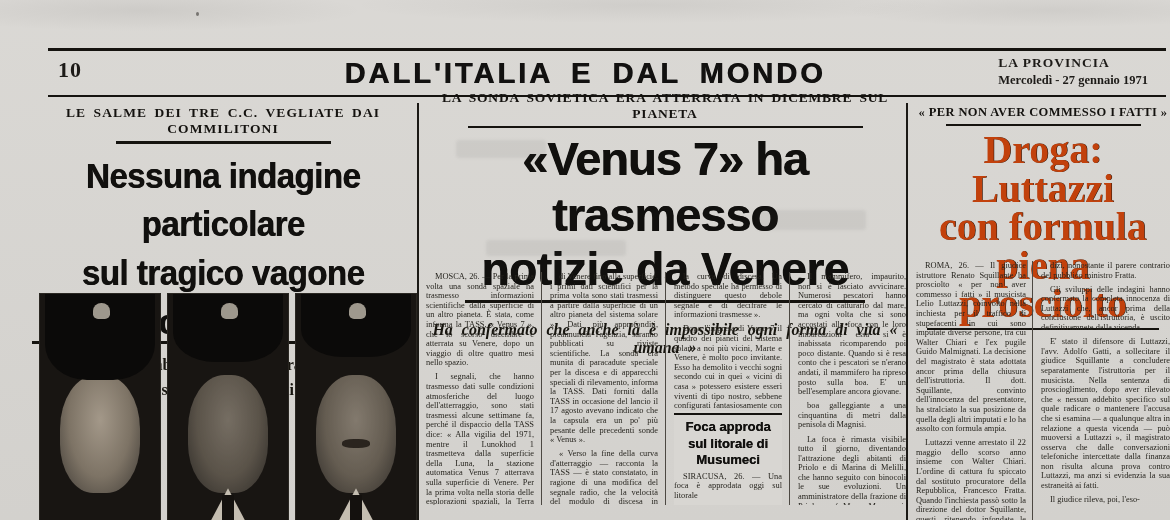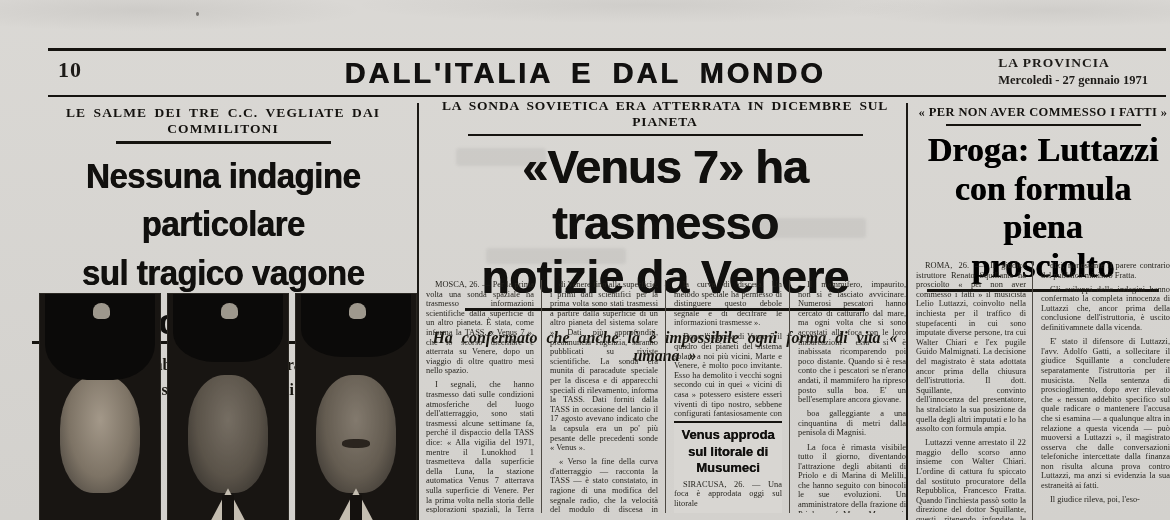--- a/index.html
+++ b/index.html
@@ -67,41 +67,41 @@
                   background:radial-gradient(ellipse at 50% 38%, #a39889 0%, #7d7365 55%, #45403a 95%);
                   border-radius:46% 46% 42% 42%; }
   .photo .shirt { position:absolute; left:34%; bottom:-2%; width:32%; height:16%;
                   background:#c4bdb0; clip-path:polygon(0 100%,50% 0,100% 100%); }
   .photo .tie   { position:absolute; left:45%; bottom:-2%; width:10%; height:13%; background:#14110e; }
   .photo.p2 .face { filter:brightness(.72); }
   .photo.p3 .face { filter:brightness(.8); }
   .photo.p3 .mustache { position:absolute; left:38%; top:64%; width:24%; height:4%; background:#2a241e; border-radius:40%; }
 
   
-  .article-center { position:absolute; left:426px; top:98px; width:478px; height:415px; }
+  .article-center { position:absolute; left:426px; top:90px; width:478px; height:415px; }
   .article-center .kicker { font-size:13.5px; letter-spacing:.8px; word-spacing:3px; }
   .article-center .kicker-rule { width:395px; height:2px; }
   .hl-center-1 { font-size:47px; line-height:56px; letter-spacing:-1px; margin-top:3px; }
   .hl-center-2 { font-size:46px; line-height:52px; letter-spacing:-.5px; }
   .center-hrule { height:2.5px; width:400px; margin:5px auto 0; }
   .deck-center { font-style:italic; font-weight:bold; font-size:16px; text-align:center; margin-top:18px; word-spacing:5px; color:#17150f; }
   .article-center .body { position:absolute; left:0; top:182px; bottom:0; display:flex; }
   .article-center .bodycol { width:108px; }
   .article-center .bodycol + .bodycol { border-left:1px solid #4c4842; padding-left:8px; margin-left:7px; }
   .col3 { position:relative; }
   .foca { position:absolute; left:8px; right:0; bottom:0; background:#d8d6d2; padding-top:2px; }
   .foca-rule { height:2px; background:#15130f; margin-bottom:4px; }
   .foca-headline { font-family:"Liberation Sans", sans-serif; font-weight:bold; font-size:13px; line-height:16.5px; text-align:center; color:#12110f; text-shadow:.3px 0 0 #12110f; }
   .foca .lead { margin-top:3px; }
 
   
   .article-right { position:absolute; left:916px; top:105px; width:254px; height:415px; }
   .article-right .kicker { font-size:12.5px; letter-spacing:.4px; }
   .article-right .kicker-rule { width:195px; height:2px; }
-  .headline-serif { font-weight:bold; font-size:34px; line-height:38.5px; text-align:center; margin-top:5px; color:#000000; text-shadow:.5px 0 0 #131210; }
+  .headline-serif { font-weight:bold; font-size:40px; line-height:38.5px; text-align:center; margin-top:5px; color:#c2410c; text-shadow:.5px 0 0 #131210; }
   .right-hrule { height:2.5px; width:232px; margin:4px auto 0; }
   .article-right .body { position:absolute; left:0; top:156px; bottom:0; display:flex; }
   .rcol1 { width:110px; }
   .rcol2 { width:129px; border-left:1px solid #4c4842; padding-left:8px; margin-left:6px; }
 
   
   .ghost { position:absolute; background:rgba(70,66,60,.08); border-radius:4px; filter:blur(1.5px); pointer-events:none; }
 </style>
 </head>
 <body>
@@ -179,21 +179,21 @@
       <div class="bodycol">
         <p>di Venere fino alla superficie, i primi dati scientifici per la prima volta sono stati trasmessi a partire dalla superficie di un altro pianeta del sistema solare ». Dati più approfonditi, preannuncia l'agenzia, saranno pubblicati su riviste scientifiche. La sonda era munita di paracadute speciale per la discesa e di apparecchi speciali di rilevamento, informa la TASS. Dati forniti dalla TASS in occasione del lancio il 17 agosto avevano indicato che la capsula era un po' più pesante delle precedenti sonde « Venus ».</p>
         <p>« Verso la fine della curva d'atterraggio — racconta la TASS — è stato constatato, in ragione di una modifica del segnale radio, che la velocità del modulo di discesa in rapporto al pianeta era eguale a zero. Il veicolo si era posato. Dopo l'impatto, i segnali del modulo sono stati captati per 23 minuti. In quello stesso periodo, la forza del segnale era di cir-</p>
       </div>
       <div class="bodycol col3">
         <p>la curva di discesa. Un metodo speciale ha permesso di distinguere questo debole segnale e di decifrare le informazioni trasmesse ».</p>
         <p>Dopo l'impresa di Venus 7 il quadro dei pianeti del sistema solare a noi più vicini, Marte e Venere, è molto poco invitante. Esso ha demolito i vecchi sogni secondo cui in quei « vicini di casa » potessero esistere esseri viventi di tipo nostro, sebbene configurati fantasiosamente con qualche buffa particolarità. Anche i rilevamenti su Marte, compiuti dalle sonde americane, hanno rivelato temperature proibitive, alternativamente troppo calde e troppo fredde, atmosfera con gas irrespirabili o simili.</p>
         <div class="foca">
           <div class="foca-rule"></div>
           <div class="foca-headline">
-            <div>Venus approda</div>
+            <div>Foca approda</div>
             <div>sul litorale di Musumeci</div>
           </div>
           <p class="lead">SIRACUSA, 26. — Una foca è approdata oggi sul litorale</p>
         </div>
       </div>
       <div class="bodycol">
         <p>Il mammifero, impaurito, non si è lasciato avvicinare. Numerosi pescatori hanno cercato di catturarlo dal mare, ma ogni volta che si sono accostati alla foca con le loro imbarcazioni essa si è inabissata ricomparendo poi poco distante. Quando si è resa conto che i pescatori se n'erano andati, il mammifero ha ripreso posto sulla boa. E' un bell'esemplare ancora giovane.</p>
         <p>boa galleggiante a una cinquantina di metri dalla penisola di Magnisi.</p>
         <p>La foca è rimasta visibile tutto il giorno, diventando l'attrazione degli abitanti di Priolo e di Marina di Melilli, che hanno seguito con binocoli le sue evoluzioni. Un amministratore della frazione di Priolo, prof. Mauro Musumeci, ha già programmato la cattura del mammifero per strapparlo ad una morte sicura (gli esperti assicurano che morirebbe per il caldo) e</p>
       </div>

